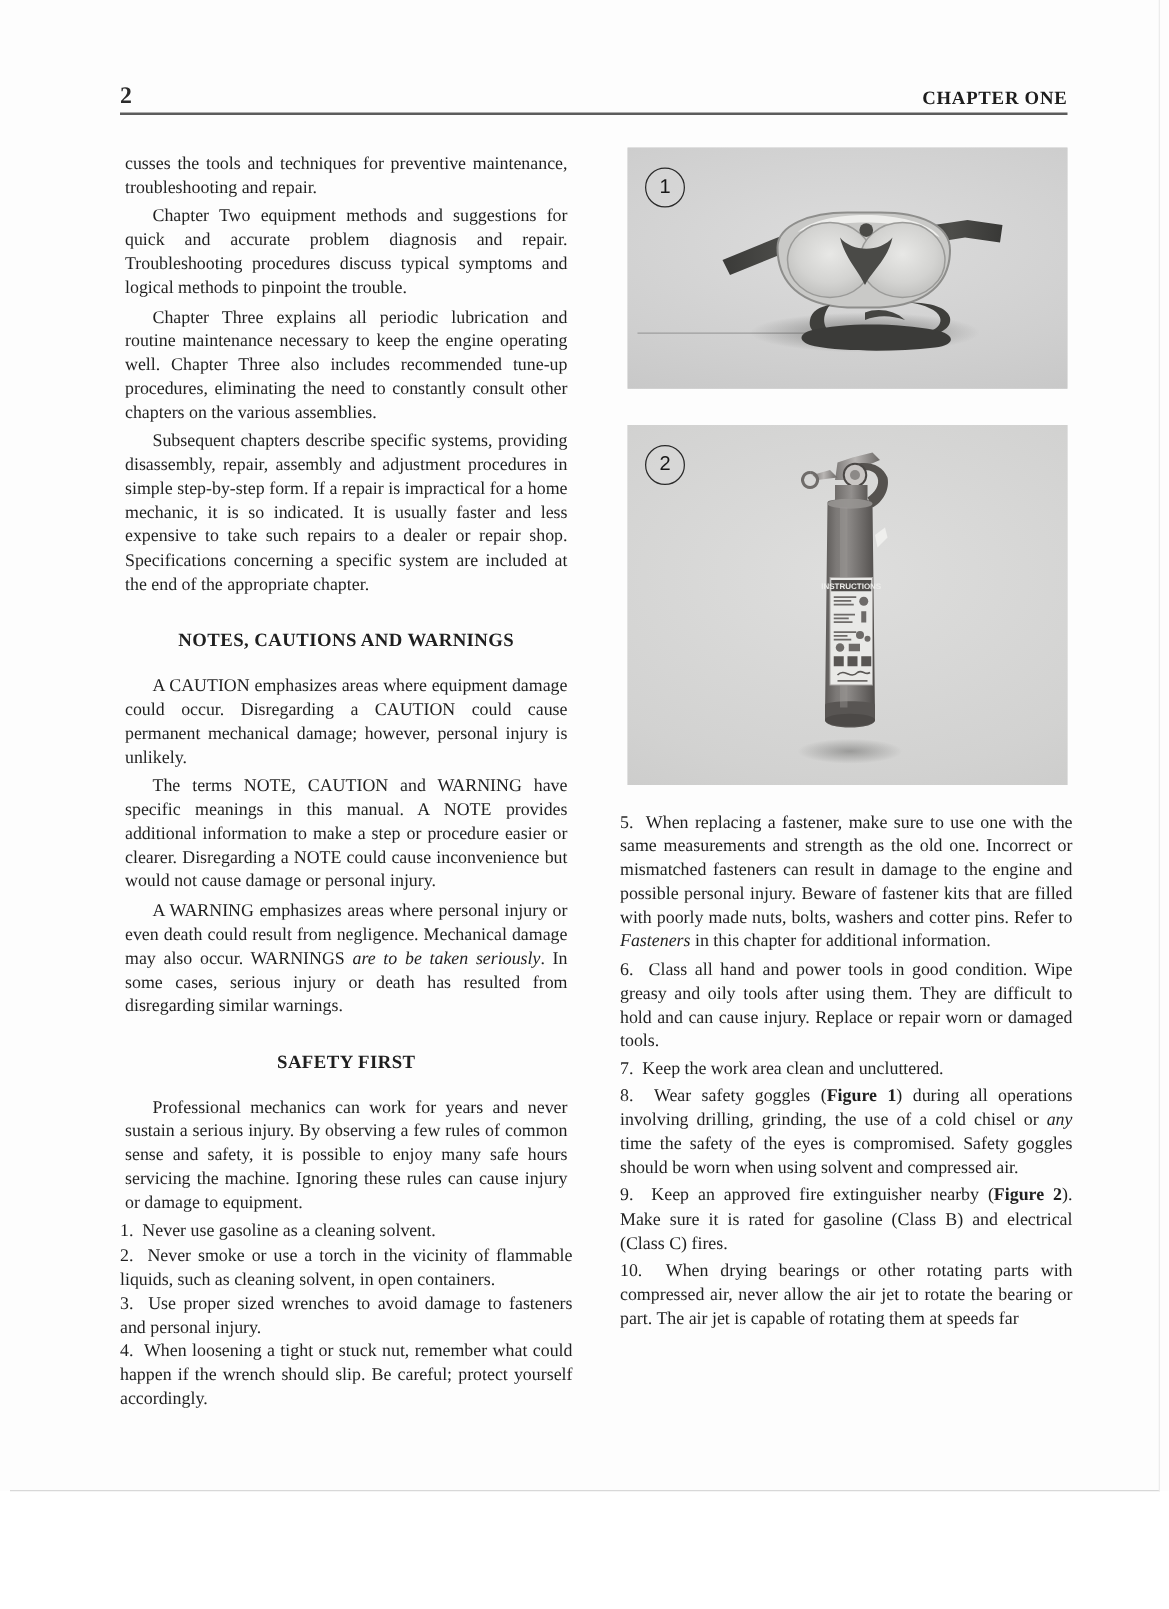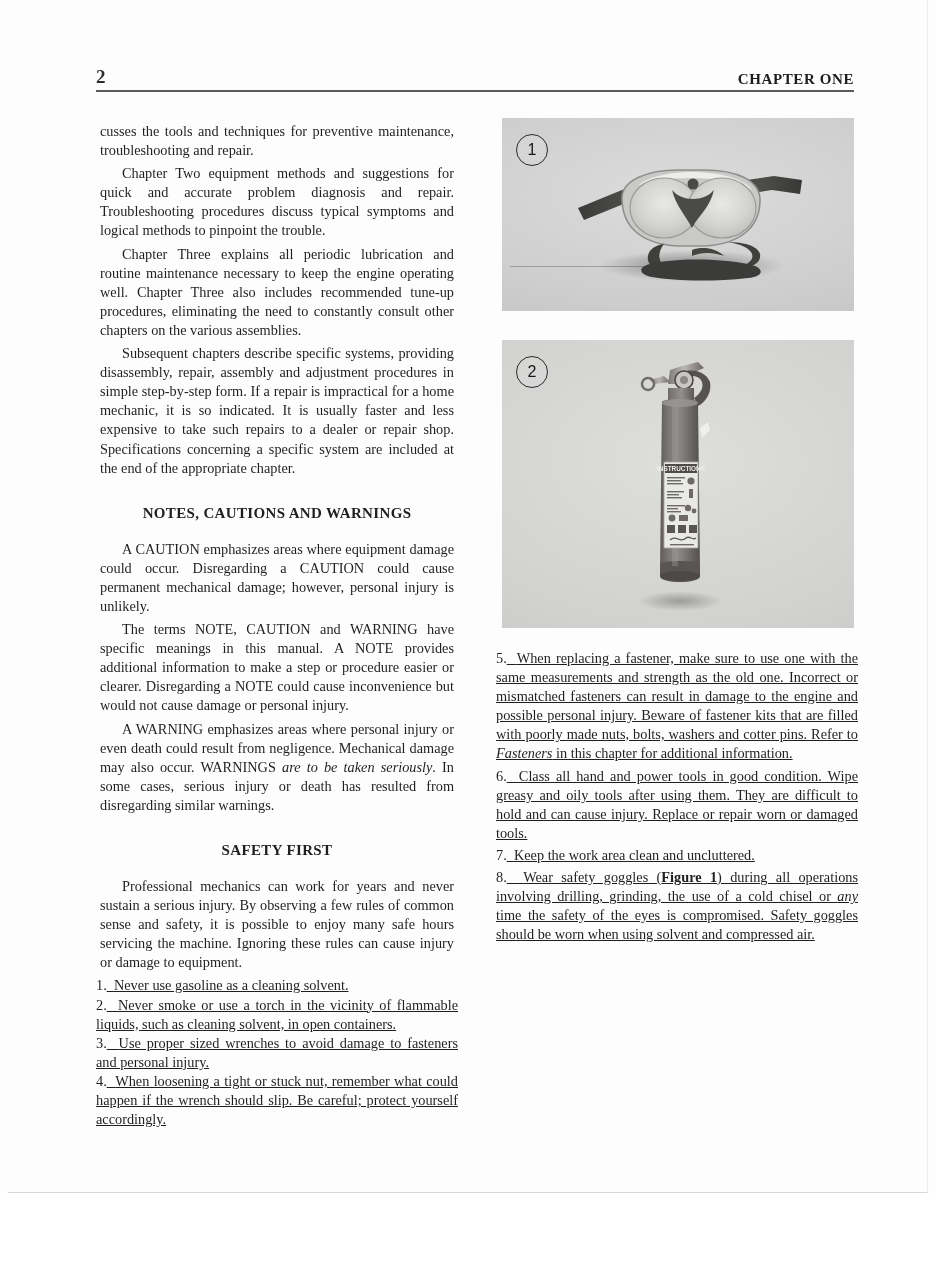--- a/index.html
+++ b/index.html
@@ -81,21 +81,20 @@
   .para {
     margin: 4px;
     text-indent: 22px;
   }
   .para.noindent { text-indent: 0; }
 
   
   .numitem {
     margin: 0;
     text-indent: 0;
-    text-decoration: underline;
   }
   .numitem .num {
     display: inline-block;
   }
 
   h2.section-head {
     margin: 0;
     font-size: 15px;
     font-weight: bold;
     text-align: center;
@@ -212,23 +211,25 @@
     <div class="sp-small"></div>
 
     <p class="numitem"><span class="num">7.</span>&nbsp; <span>Keep the work area clean and uncluttered.</span></p>
 
     <div class="sp-small"></div>
 
     <p class="numitem"><span class="num">8.</span>&nbsp; <span>Wear safety goggles (</span><b>Figure 1</b><span>) during all operations involving drilling, grinding, the use of a cold chisel or </span><i>any</i><span> time the safety of the eyes is compromised. Safety goggles should be worn when using solvent and compressed air.</span></p>
 
     <div class="sp-small"></div>
 
-
-    <div class="sp-small"></div>
-
+    <p class="numitem"><span class="num">9.</span>&nbsp; <span>Keep an approved fire extinguisher nearby (</span><b>Figure 2</b><span>). Make sure it is rated for gasoline (Class B) and electrical (Class C) fires.</span></p>
+
+    <div class="sp-small"></div>
+
+    <p class="numitem"><span class="num">10.</span>&nbsp; <span>When drying bearings or other rotating parts with compressed air, never allow the air jet to rotate the bearing or part. The air jet is capable of rotating them at speeds far</span></p>
   </div>
 
   <div class="figure" id="figure-1">
     <div class="fig-bg" id="fig1-bg"></div>
     <div id="fig1-seam"></div>
 
     <svg id="goggles" viewBox="0 0 275 150">
       <defs>
         <radialGradient id="lensG" cx="50%" cy="42%" r="62%">
           <stop offset="0%" stop-color="#e8e8e6"></stop>

